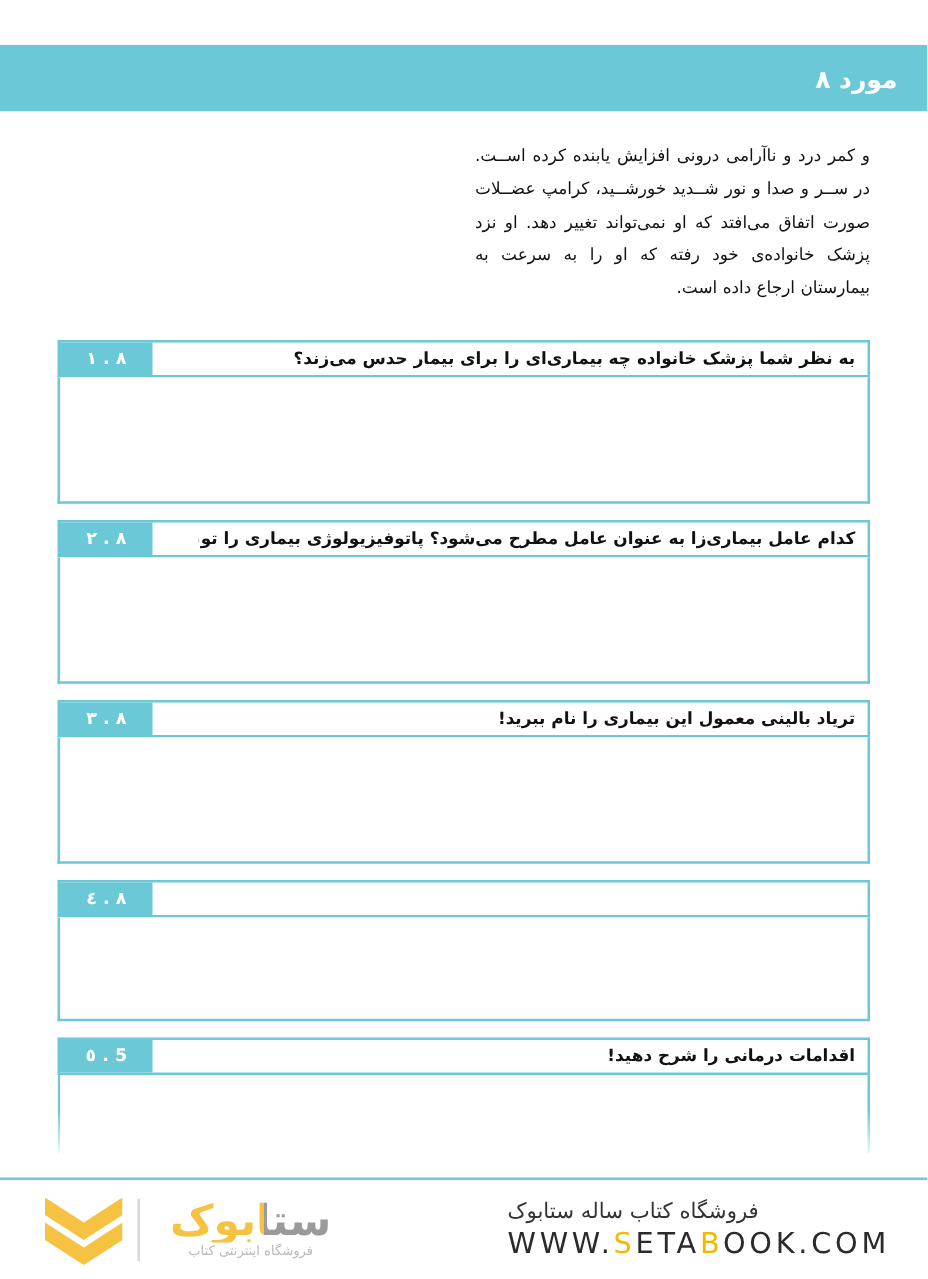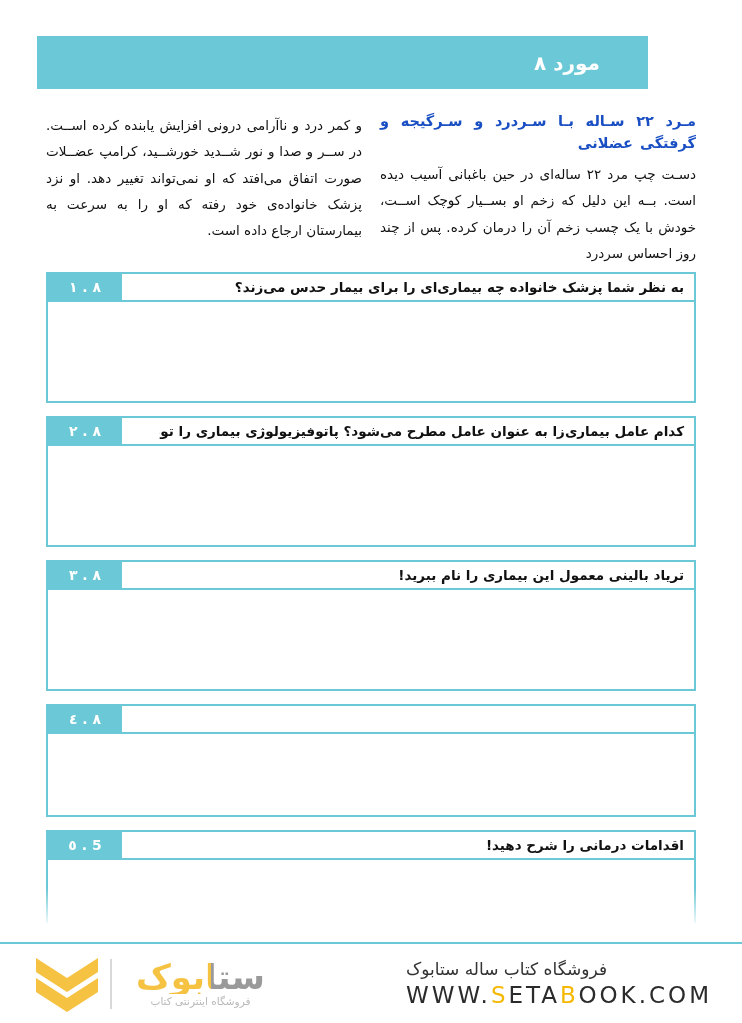--- a/index.html
+++ b/index.html
@@ -22,29 +22,28 @@
     position: absolute;
     inset: 0;
     background: #ffffff;
   }
 
   
   .header-band {
     position: absolute;
     left: 0;
     top: 36px;
-    width: 611px;
+    width: 742px;
     height: 53px;
     background: #6bc8d6;
     display: flex;
     align-items: center;
     justify-content: flex-start;
     box-sizing: border-box;
-    padding-right: 48px;
-    margin-left: 37px;
+    padding-right: 24px;
   }
   .header-title {
     color: #ffffff;
     font-size: 20px;
     font-weight: bold;
     letter-spacing: 0.5px;
     line-height: 1;
     direction: rtl;
     white-space: nowrap;
   }
@@ -244,24 +243,20 @@
 <body>
 
 <div class="page">
 
   <div class="header-band">
     <span class="header-title">مورد ۸</span>
   </div>
 
   <div class="intro">
 
-    <div class="intro-col right">
-      <p class="case-title">مـرد ۲۲ سـاله بـا سـردرد و سـرگیجه و گرفتگی عضلانی</p>
-      <p class="case-body">دسـت چپ مرد ۲۲ ساله‌ای در حین باغبانی آسیب دیده است. بــه این دلیل که زخم او بســیار کوچک اســت، خودش با یک چسب زخم آن را درمان کرده. پس از چند روز احساس سردرد</p>
-    </div>
 
     <div class="intro-col left">
       <p class="case-body">و کمر درد و ناآرامی درونی افزایش یابنده کرده اســت. در ســر و صدا و نور شــدید خورشــید، کرامپ عضــلات صورت اتفاق می‌افتد که او نمی‌تواند تغییر دهد. او نزد پزشک خانواده‌ی خود رفته که او را به سرعت به بیمارستان ارجاع داده است.</p>
     </div>
 
   </div>
 
   <div class="questions">
 
     <div class="qblock" data-size="tall">

